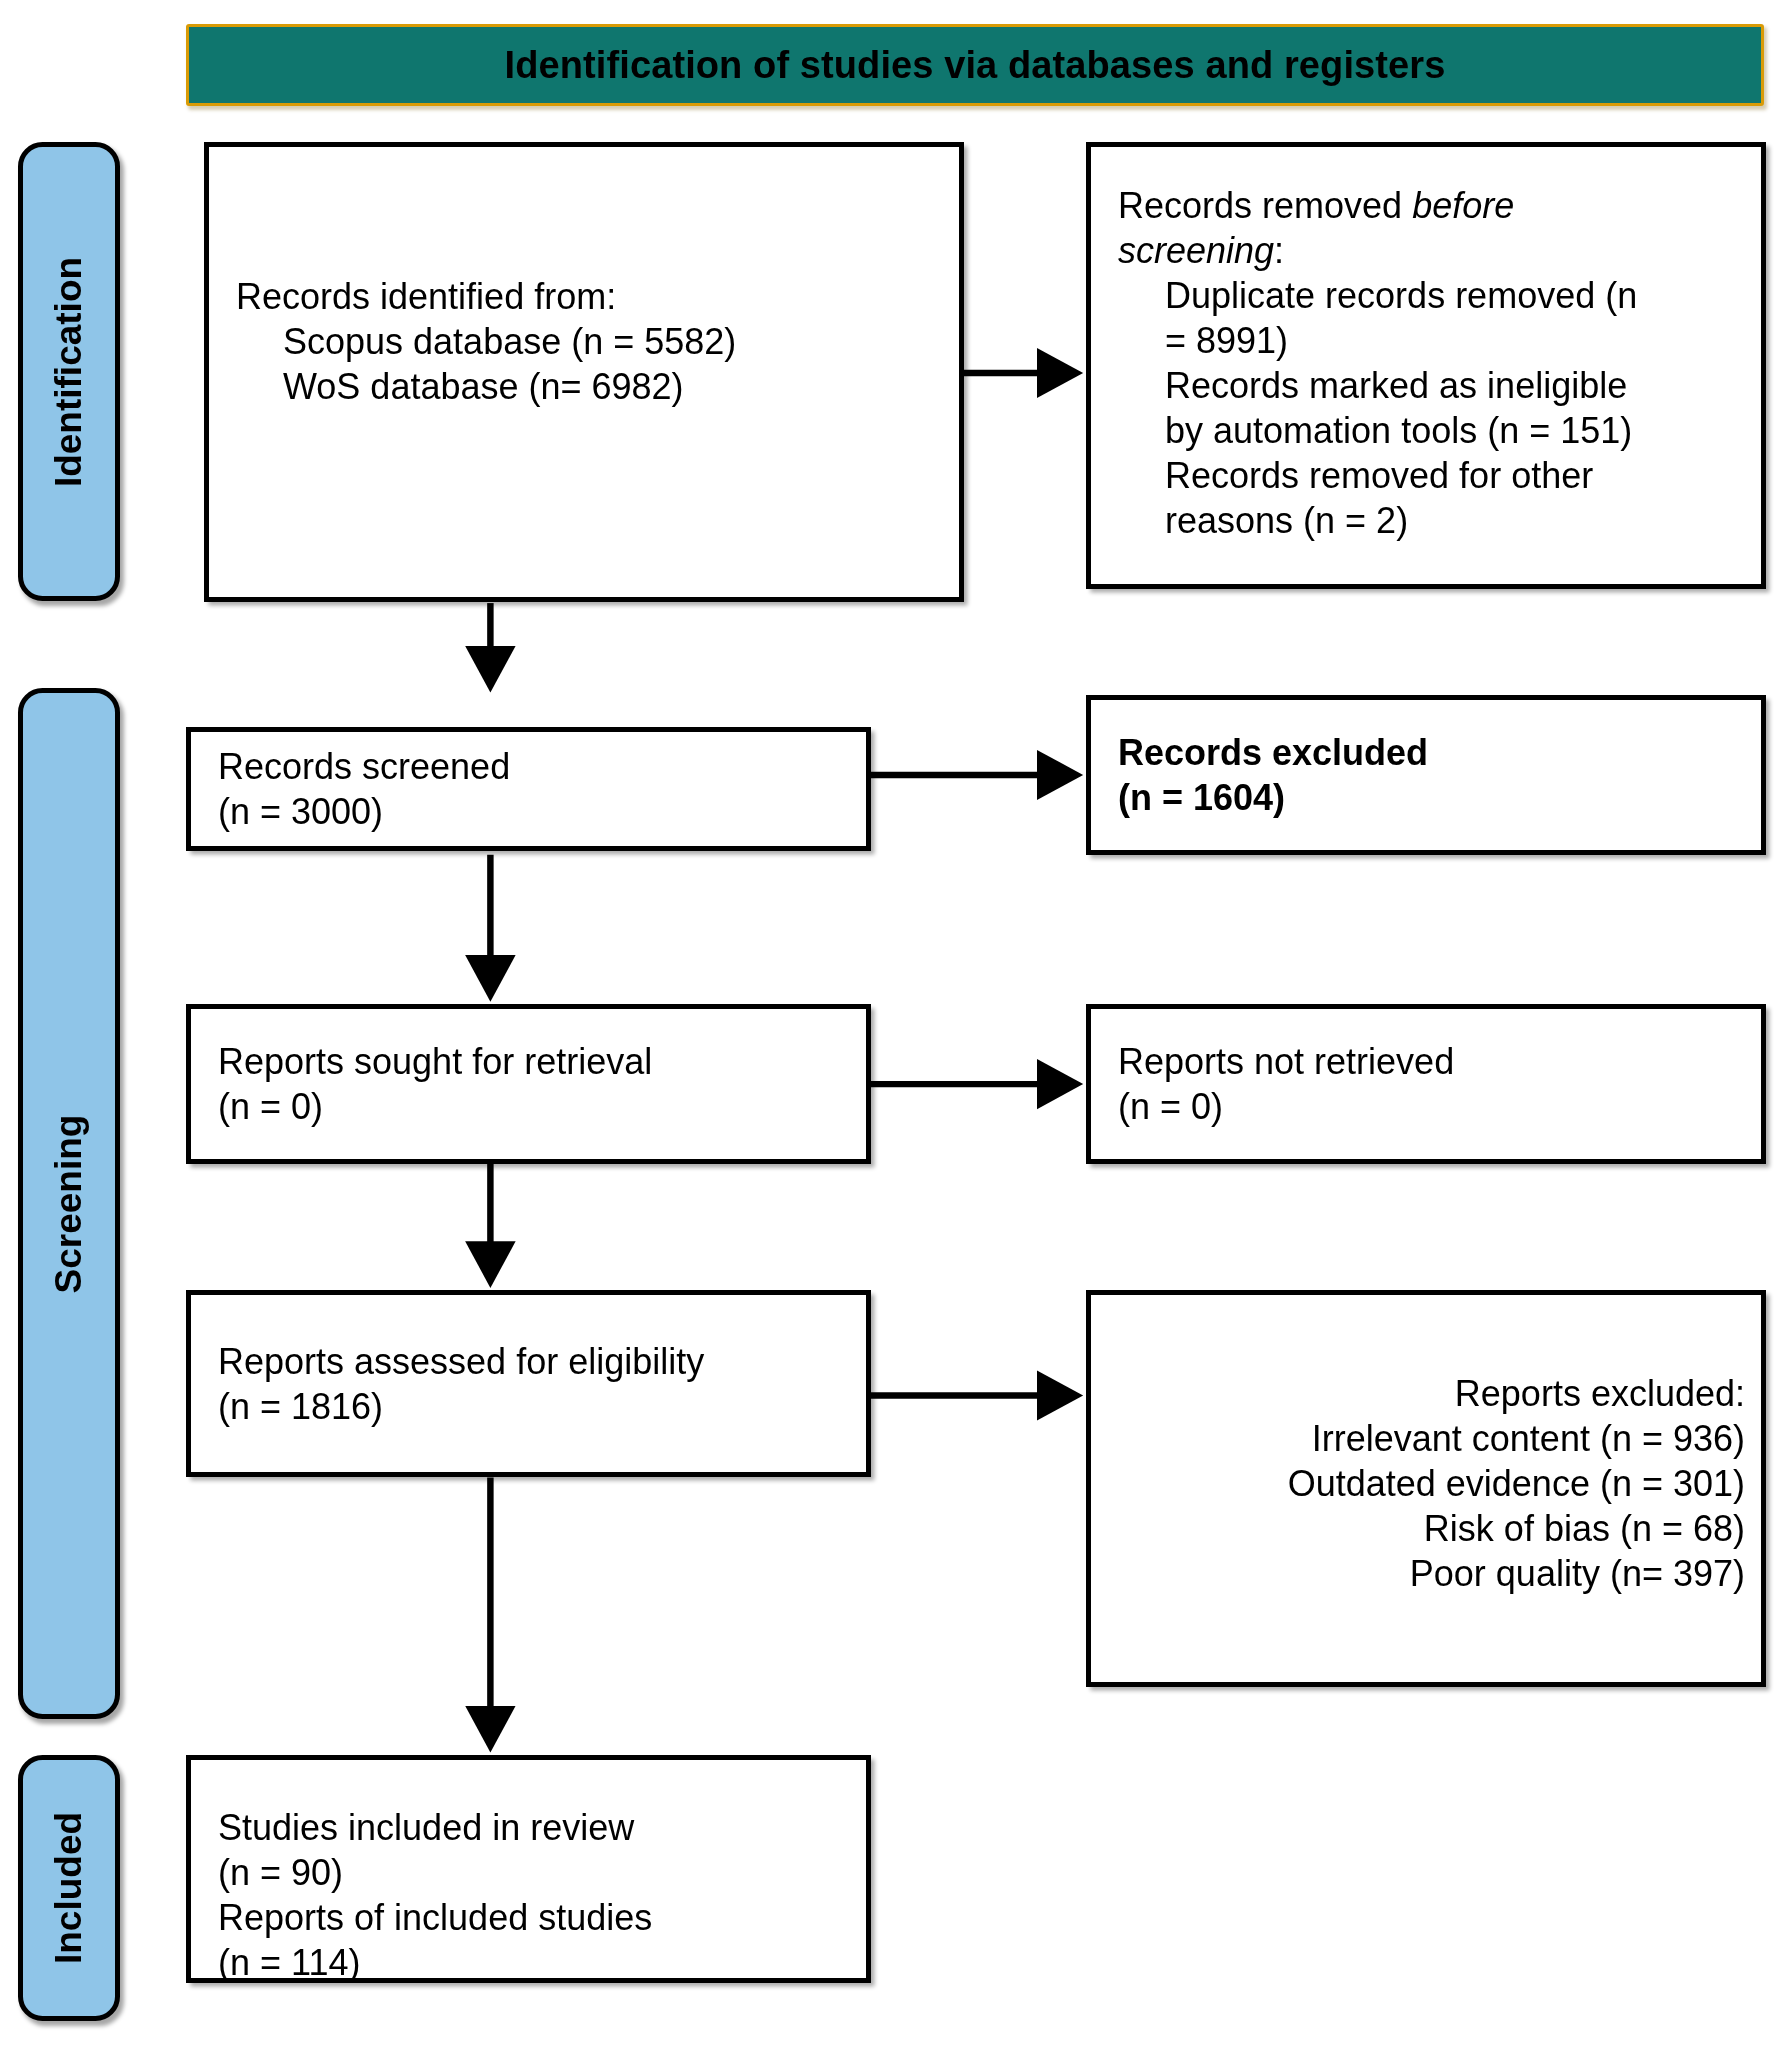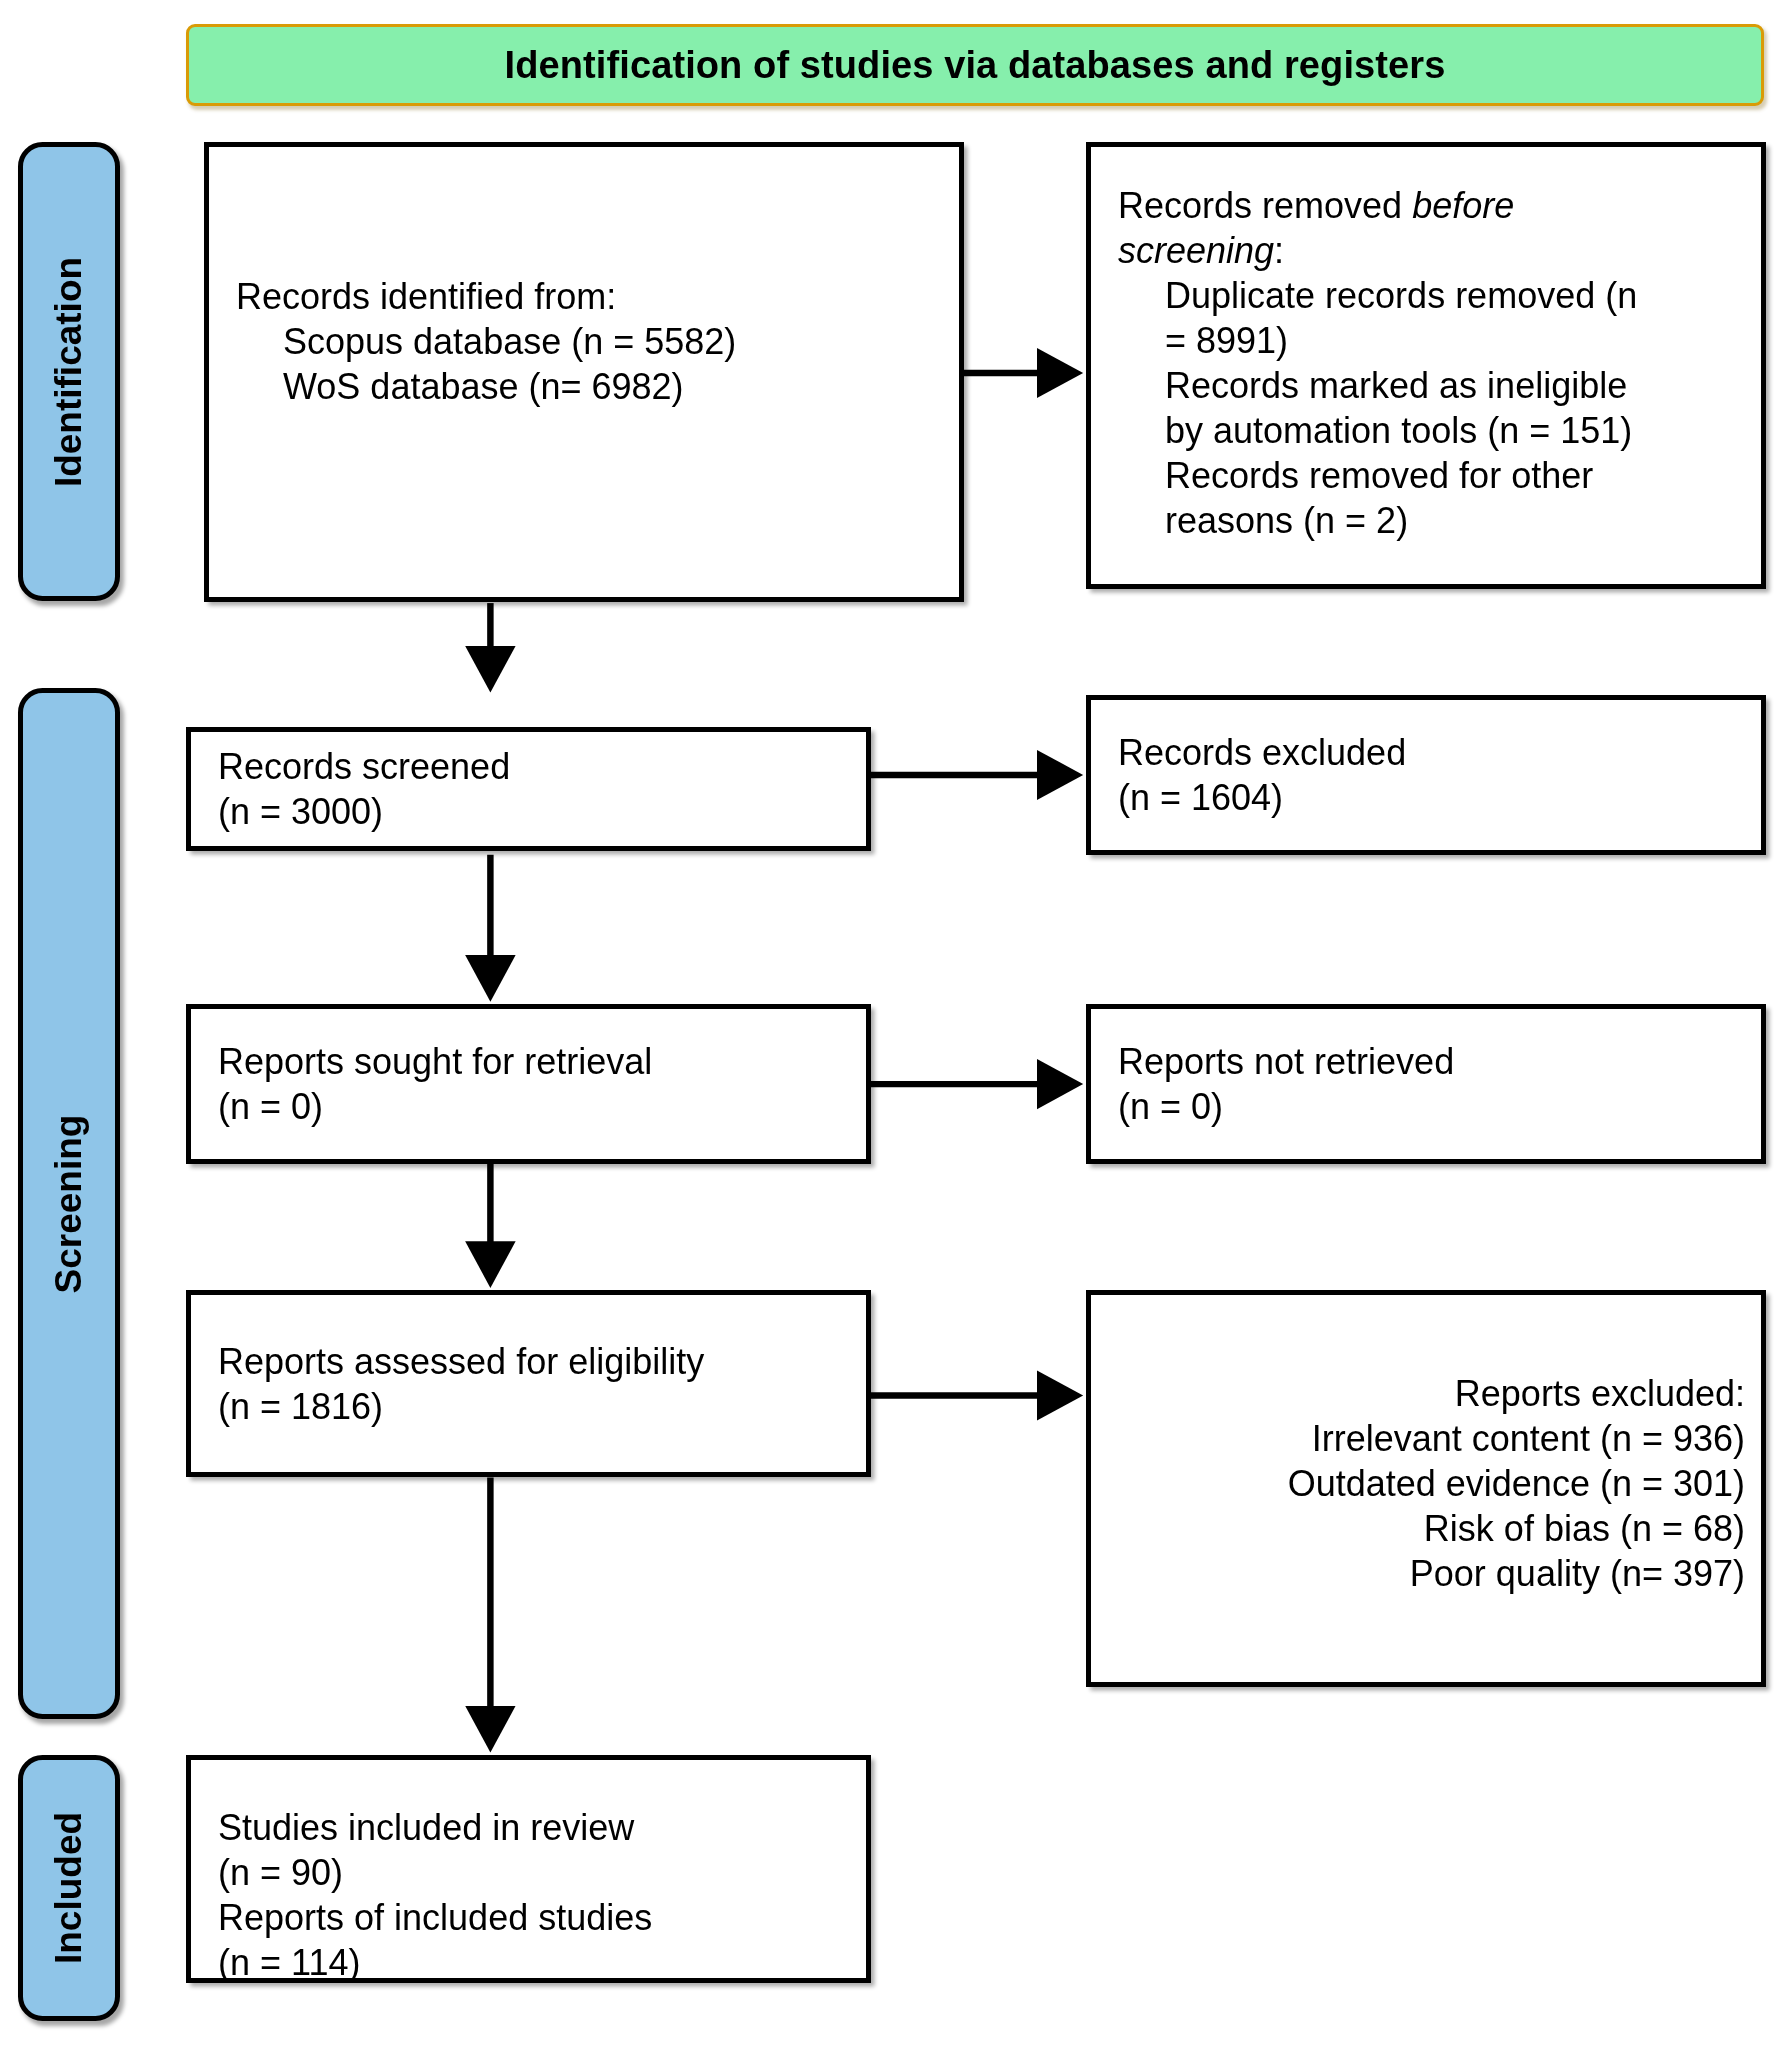--- a/index.html
+++ b/index.html
@@ -3,21 +3,21 @@
 <meta charset="utf-8">
 <style>
   html,body{margin:0;padding:0;background:#fff;}
   body{width:1789px;height:2046px;position:relative;
        font-family:"Liberation Sans","DejaVu Sans",sans-serif;color:#000;}
   #stage{position:absolute;left:0;top:0;width:1789px;height:2046px;overflow:hidden;}
 
   
   .banner{
     position:absolute;left:186px;top:24px;width:1578px;height:82px;
-    background:#86efac;border:3.6px solid #D99B06;border-radius:9px;
+    background:#0f766e;border:3.6px solid #D99B06;border-radius:3px;
     box-sizing:border-box;display:flex;align-items:center;justify-content:center;
     box-shadow:2.9px 3.6px 3.6px rgba(120,90,0,.30);
   }
   .banner-text{font-size:38px;font-weight:bold;letter-spacing:0.1px;color:#000;white-space:nowrap;}
 
   
   .stage-tab{
     position:absolute;left:18px;width:102px;
     background:#8FC5E8;border:5px solid #000;border-radius:24.5px;
     box-sizing:border-box;
@@ -48,21 +48,21 @@
   .line .it{font-style:italic;}
 
   
   #box-identified   {left:204px; top:142px;  width:760px;  height:460px;}
   #box-screened     {left:186px; top:727px;  width:685px;  height:124px;}
   #box-sought       {left:186px; top:1004px; width:685px;  height:160px;}
   #box-assessed     {left:186px; top:1290px; width:685px;  height:187px;}
   #box-included     {left:186px; top:1755px; width:685px;  height:228px;}
   
   #box-removed      {left:1086px;top:142px;  width:680px;  height:447px;}
-  #box-excl-records {left:1086px;top:695px;  width:680px;  height:160px;}
+  #box-excl-records {left:1086px;top:695px;  width:680px;  height:160px;font-weight:bold;}
   #box-notretrieved {left:1086px;top:1004px; width:680px;  height:160px;}
   #box-excl-reports {left:1086px;top:1290px; width:680px;  height:397px;text-align:right;}
 
   
   #box-identified .inner{top:auto;transform:none;top:127px;}
   #box-removed .inner   {top:auto;transform:none;top:36px;}
   #box-excl-reports .inner{top:auto;transform:none;top:76px;}
   #box-included .inner  {top:auto;transform:none;top:45px;}
 
   

